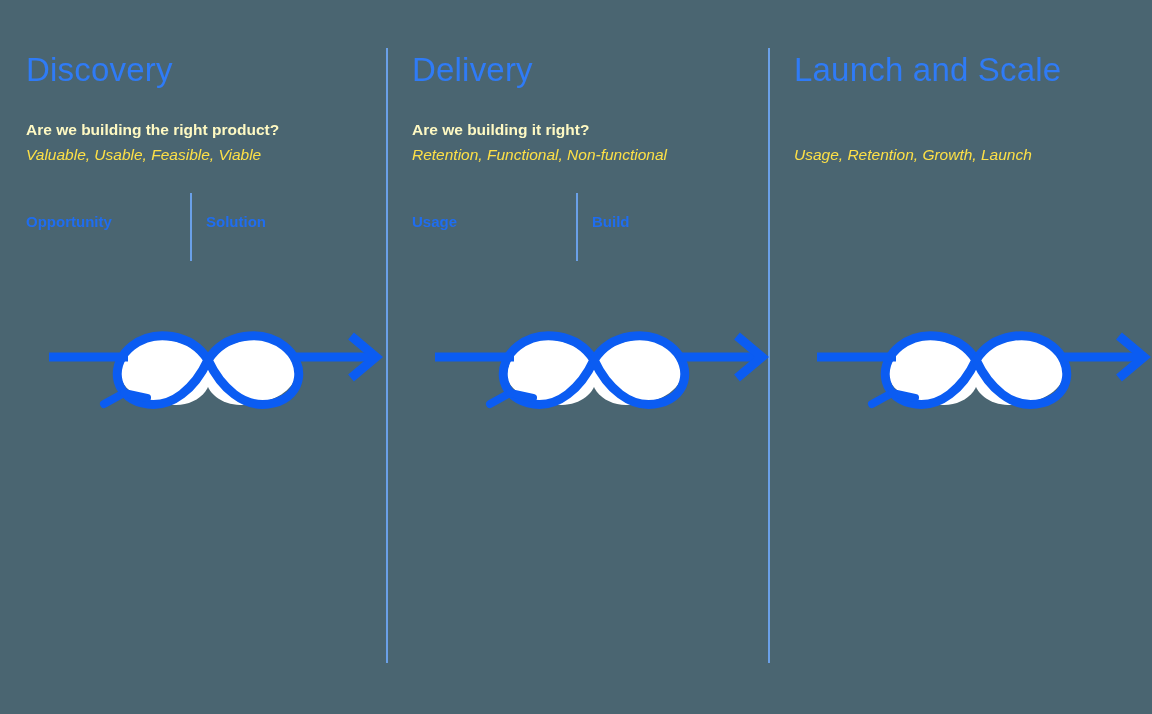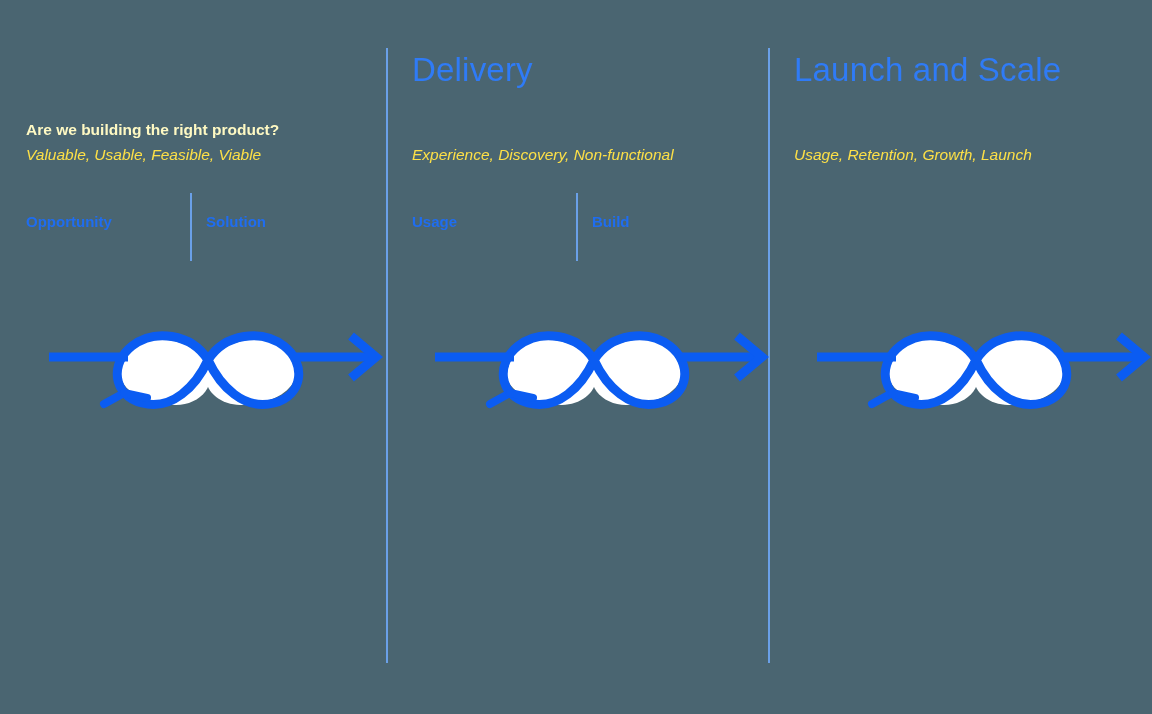--- a/index.html
+++ b/index.html
@@ -124,20 +124,21 @@
 </head>
 <body>
 
 <div id="board">
 
   <div class="col-divider d1"></div>
   <div class="col-divider d2"></div>
 
   <div class="column c1">
     <div class="col-inner">
+      <div class="stage-title">Discovery</div>
       <div class="stage-question">Are we building the right product?</div>
       <div class="stage-attrs">Valuable, Usable, Feasible, Viable</div>
 
       <div class="sub-divider"></div>
       <div class="subphase left">Opportunity</div>
       <div class="subphase right">Solution</div>
 
       <div class="loop-wrap">
         <svg viewBox="0 0 368 120" xmlns="http://www.w3.org/2000/svg">
 
@@ -164,21 +165,22 @@
           <line x1="268" y1="57" x2="349" y2="57" stroke="#0b5cf2" stroke-width="9" stroke-linecap="butt"></line>
           <polyline points="327,36 352,57 327,78" fill="none" stroke="#0b5cf2" stroke-width="9" stroke-linecap="butt" stroke-linejoin="miter"></polyline>
         </svg>
       </div>
     </div>
   </div>
 
   <div class="column c2">
     <div class="col-inner">
       <div class="stage-title">Delivery</div>
-      <div class="stage-attrs">Experience, Discovery, Non-functional</div>
+      <div class="stage-question">Are we building it right?</div>
+      <div class="stage-attrs">Retention, Functional, Non-functional</div>
 
       <div class="sub-divider"></div>
       <div class="subphase left">Usage</div>
       <div class="subphase right">Build</div>
 
       <div class="loop-wrap">
         <svg viewBox="0 0 368 120" xmlns="http://www.w3.org/2000/svg">
           <path d="M102,52.5 C126,33 163,36 180,60 C197,84 176,105 152,105
                    C120,105 96,90 96,72 C96,63 98,57 102,52.5 Z" fill="#ffffff"></path>
           <path d="M266,52.5 C242,33 205,36 188,60 C171,84 192,105 216,105

